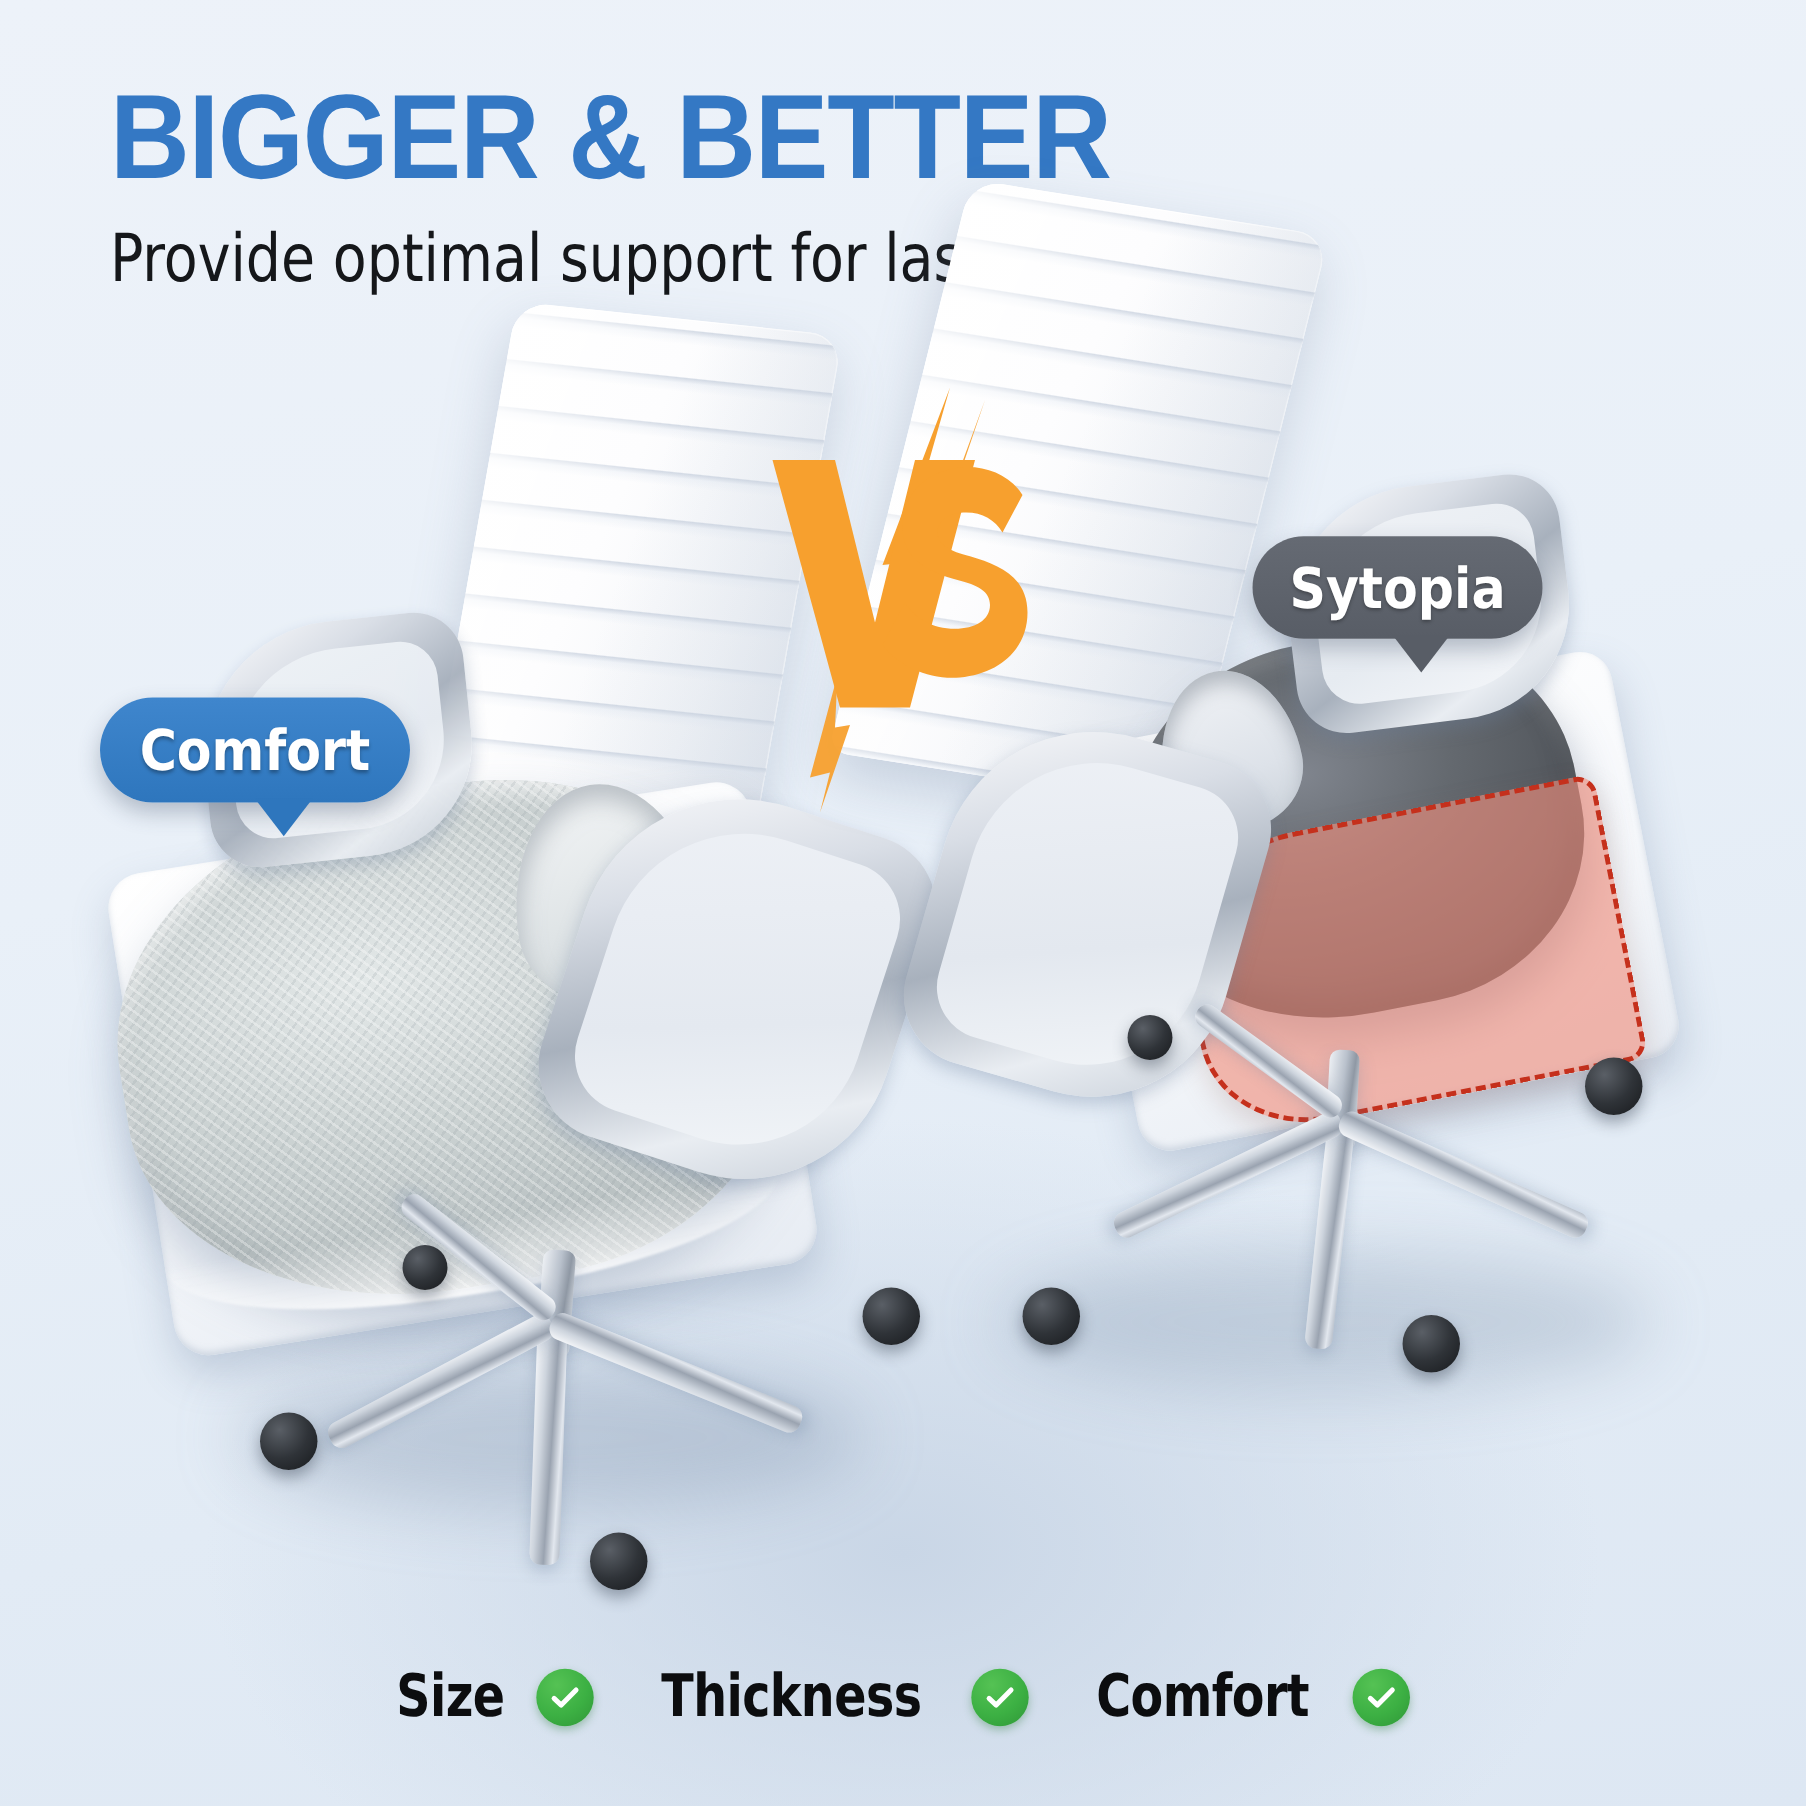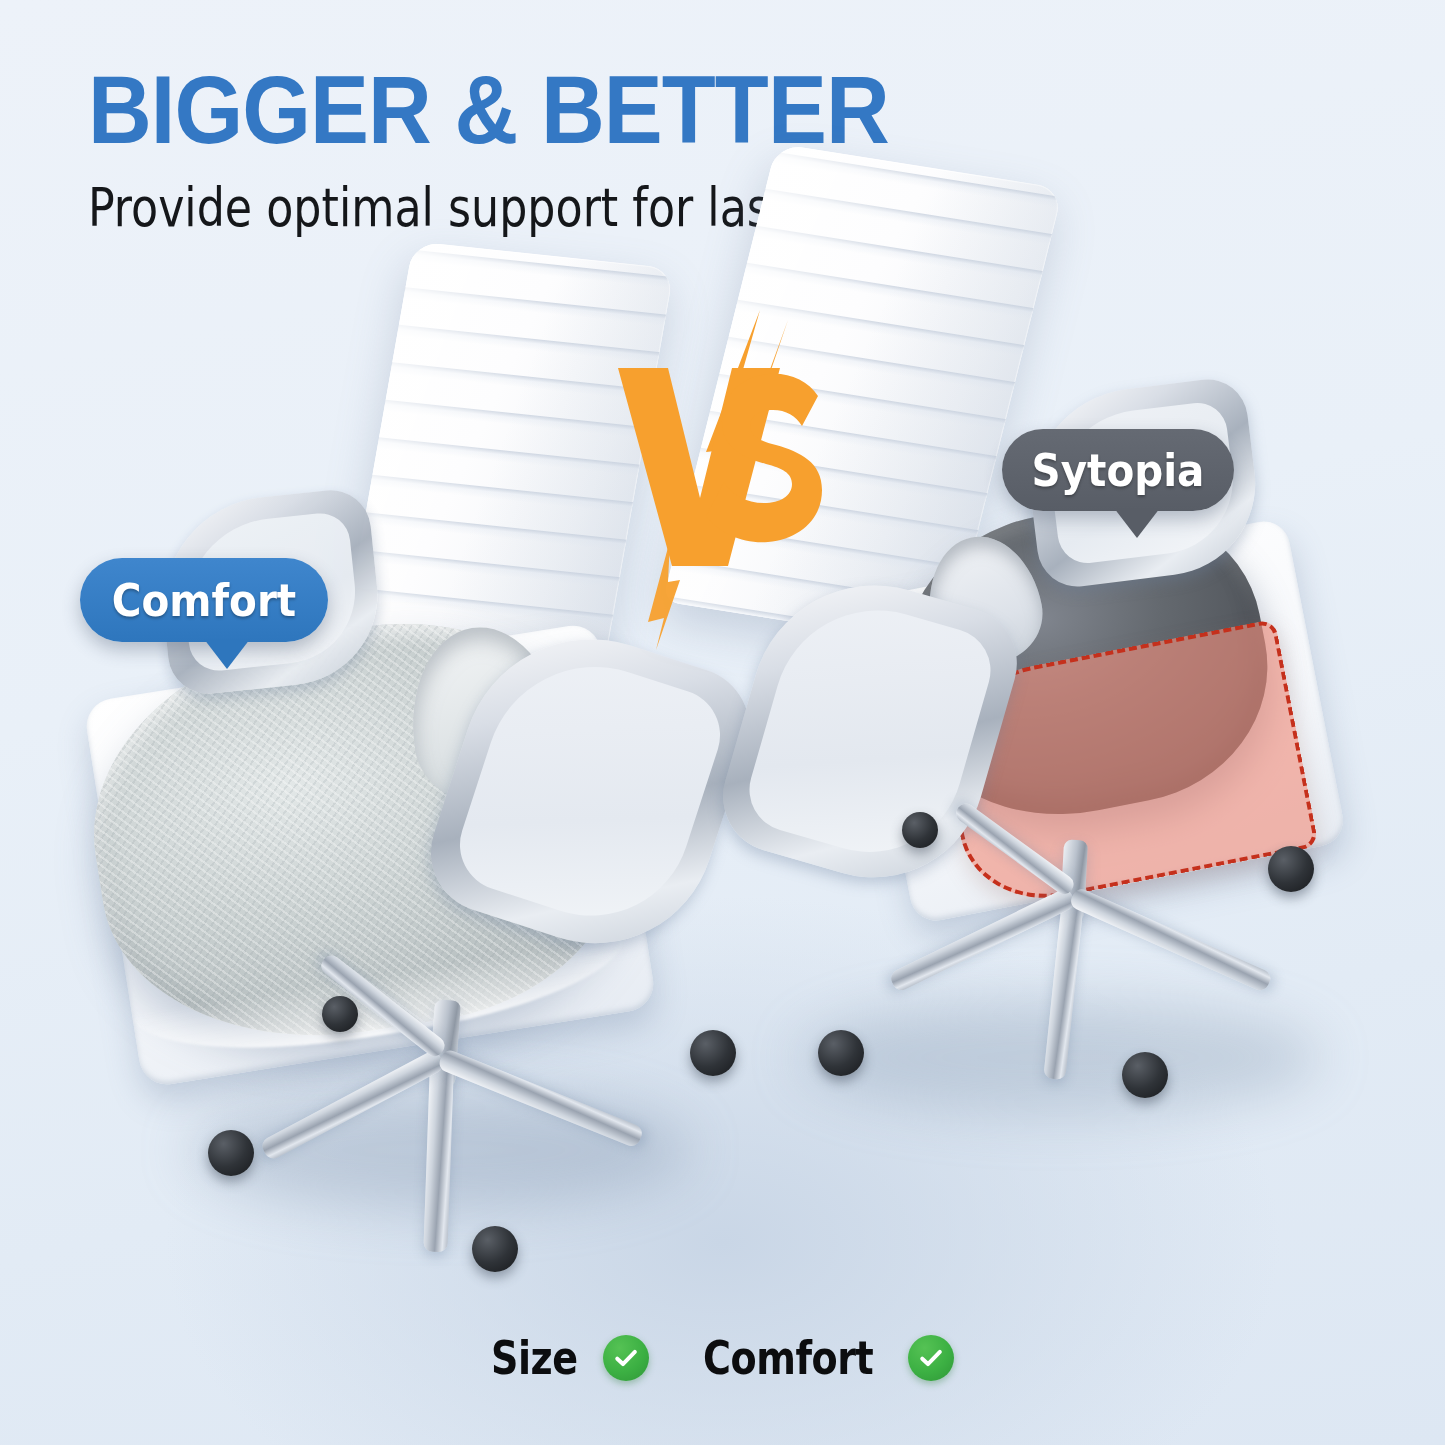--- a/index.html
+++ b/index.html
@@ -321,20 +321,28 @@
 <div class="features">
   <div class="feat">
     <span class="feat-label">Size</span>
     <span class="check">
       <svg viewBox="0 0 24 24" aria-hidden="true">
           <path d="M4.5 12.6 L9.4 17.2 L19.6 6.8" fill="none" stroke="#ffffff" stroke-width="3.4" stroke-linecap="round" stroke-linejoin="round"></path>
         </svg>
     </span>
   </div>
   <div class="feat">
+    <span class="feat-label">Thickness</span>
+    <span class="check">
+      <svg viewBox="0 0 24 24" aria-hidden="true">
+          <path d="M4.5 12.6 L9.4 17.2 L19.6 6.8" fill="none" stroke="#ffffff" stroke-width="3.4" stroke-linecap="round" stroke-linejoin="round"></path>
+        </svg>
+    </span>
+  </div>
+  <div class="feat">
     <span class="feat-label">Comfort</span>
     <span class="check">
       <svg viewBox="0 0 24 24" aria-hidden="true">
           <path d="M4.5 12.6 L9.4 17.2 L19.6 6.8" fill="none" stroke="#ffffff" stroke-width="3.4" stroke-linecap="round" stroke-linejoin="round"></path>
         </svg>
     </span>
   </div>
 </div>
 
 </body></html>

